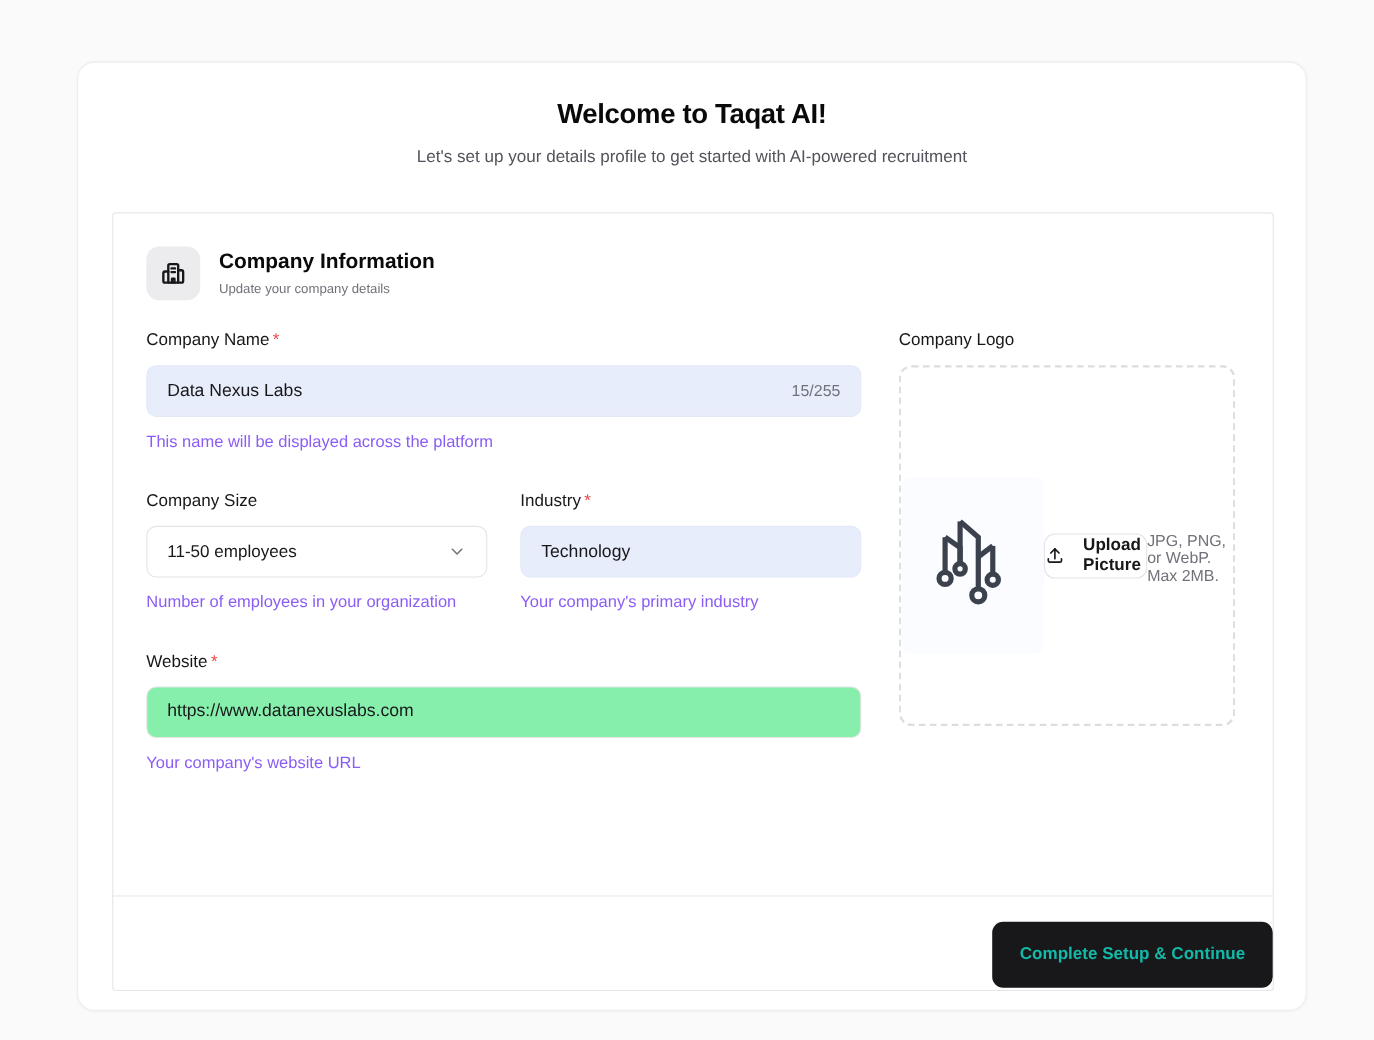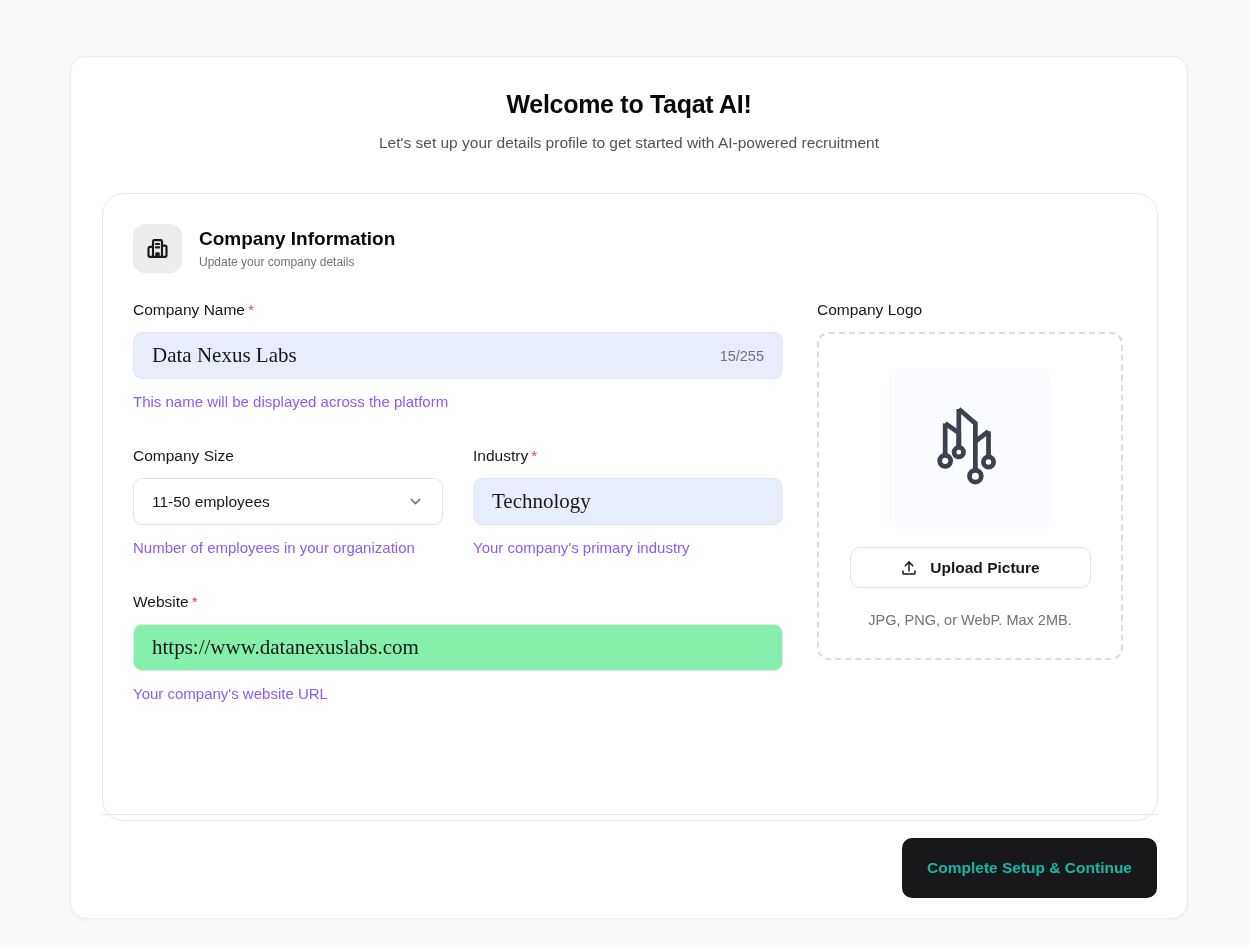--- a/index.html
+++ b/index.html
@@ -10,22 +10,22 @@
     position:absolute; left:70px; top:56px; width:1118px; height:863px;
     background:#ffffff; border:1px solid #ededed; border-radius:16px;
     box-shadow:0 1px 3px rgba(0,0,0,.04);
   }
 
   .page-header { text-align:center; padding-top:33px; }
   .page-title { font-size:25px; font-weight:700; color:#0a0a0a; letter-spacing:-.3px; }
   .page-subtitle { margin-top:15px; font-size:15.5px; color:#52525b; }
 
   .inner-card {
-    position:absolute; left:31px; top:136px; width:1056px; height:628px;
-    background:#fff; border:1px solid #e7e7ea; border-radius:22px;
+    position:absolute; left:31px; top:136px; width:1056px; height:708px;
+    background:#fff; border:1px solid #e7e7ea; border-radius:3px;
     padding:30px;
   }
 
   .section-header { display:flex; align-items:center; gap:17px; margin-bottom:28px; }
   .section-icon-box {
     width:49px; height:49px; border-radius:12px; background:#ececee;
     display:flex; align-items:center; justify-content:center; flex:0 0 auto;
   }
   .section-title { font-size:19px; font-weight:700; color:#0a0a0a; }
   .section-subtitle { margin-top:5px; font-size:12px; color:#71717a; }
@@ -38,38 +38,38 @@
   .req { color:#ef4444; margin-left:3px; }
 
   .input-filled, .input-plain, .select-box {
     height:47px; border-radius:9px; display:flex; align-items:center;
     padding:0 18px; font-size:15.5px; color:#18181b; width:100%;
   }
   .input-filled { background:#e8edfb; border:1px solid #e2e8f8; }
   .input-plain  { background:#86efac; border:1px solid #e4e4e7; }
   .input-filled input, .input-plain input {
     border:none; outline:none; background:transparent; flex:1;
-    font-family:Liberation Serif, serif; font-size:21px; color:#18181b;
+    font-family:Liberation Sans, sans-serif; font-size:16px; color:#18181b;
   }
   .char-counter { font-size:14.5px; color:#71717a; margin-left:12px; }
 
   .helper { margin-top:11px; font-size:15px; color:#8b5cf6; line-height:1.55; }
 
   .row-2col { display:flex; gap:30px; margin-top:34px; }
   .subcol { width:310px; flex:0 0 auto; }
 
   .select-box { background:#fff; border:1px solid #e4e4e7; justify-content:space-between;
     cursor:pointer; }
 
   .website-group { margin-top:33px; }
 
   .logo-dropzone {
     margin-top:1px; width:306px; height:328px;
     border:2px dashed #dcdce1; border-radius:12px;
-    display:flex; flex-direction:column; align-items:center;
+    display:flex; flex-direction:row; align-items:center;
   }
   .logo-preview {
     margin-top:35px; width:162px; height:160px; border-radius:8px;
     background:#fafcff; display:flex; align-items:center; justify-content:center;
   }
   .upload-btn {
     margin-top:18px; width:241px; height:41px; background:#fff;
     border:1px solid #e4e4e7; border-radius:10px; cursor:pointer;
     display:flex; align-items:center; justify-content:center; gap:12px;
     font-family:"Liberation Sans", sans-serif;

